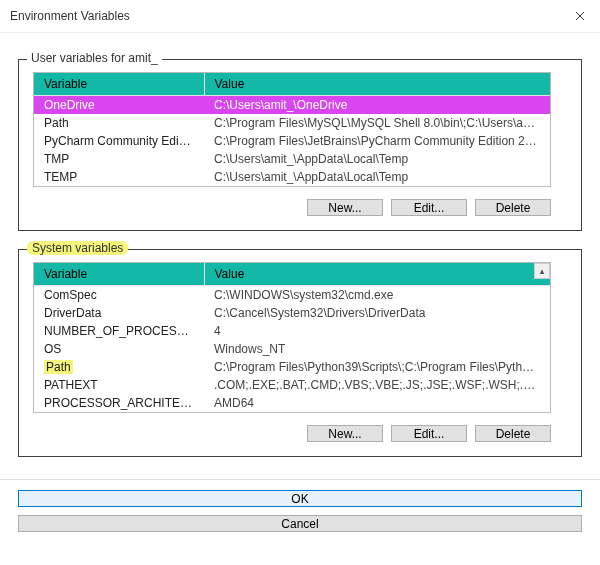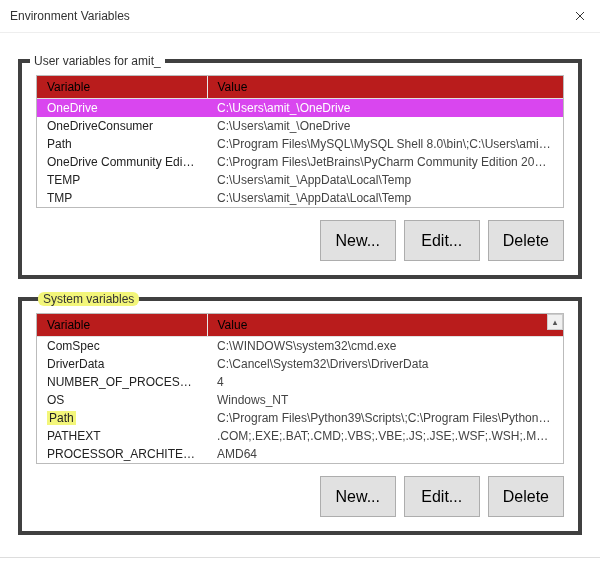--- a/index.html
+++ b/index.html
@@ -2,31 +2,31 @@
 <html><head>
   <meta charset="utf-8">
   <style>
     * { box-sizing: border-box; margin: 0; padding: 0; }
     body { font-family: "Segoe UI", Arial, sans-serif; font-size: 12px; background: #fff; width: 600px; height: 565px; overflow: hidden; }
     .titlebar { display: flex; align-items: center; justify-content: space-between; padding: 6px 8px 6px 10px; border-bottom: 1px solid #eee; }
     .title { font-size: 12px; color: #333; }
     .close { width: 24px; height: 20px; display: flex; align-items: center; justify-content: center; cursor: pointer; }
     .close svg { width: 10px; height: 10px; }
     .body { padding: 8px 18px 12px 18px; }
-    .groupbox { border: 4px solid #404040; position: relative; margin-top: 18px; padding: 12px 14px 14px 14px; }
+    .groupbox { border: 1px solid #404040; position: relative; margin-top: 18px; padding: 12px 30px 14px 14px; }
     .legend { position: absolute; top: -9px; left: 8px; background: #fff; padding: 0 4px; font-size: 12px; color: #333; }
-    .highlight { background: #f3f67a; border-radius: 6px; padding: 0 5px; margin-left: 8px; }
+    .highlight { background: #f3f67a; border-radius: 6px; padding: 0 5px; }
     .table-wrap { border: 1px solid #bbb; background: #fff; }
     table { width: 100%; border-collapse: collapse; table-layout: fixed; }
-    thead th { text-align: left; font-weight: normal; padding: 4px 10px; border-bottom: 1px solid #e0e0e0; border-right: 1px solid #e8e8e8; background: #b91c1c; }
+    thead th { text-align: left; font-weight: normal; padding: 4px 10px; border-bottom: 1px solid #e0e0e0; border-right: 1px solid #e8e8e8; background: #14b8a6; }
     thead th:last-child { border-right: none; margin-left: 48px; }
     tbody td { padding: 2px 10px; white-space: nowrap; overflow: hidden; text-overflow: ellipsis; color: #222; }
     tr.selected td { background: #d946ef; color: #fff; }
     .btnrow { display: flex; justify-content: flex-end; gap: 8px; margin-top: 12px; }
-    button { min-width: 76px; height: 41px; font-family: inherit; font-size: 16px; background: #e1e1e1; border: 1px solid #adadad; padding: 0 14px; cursor: pointer; }
+    button { min-width: 76px; height: 17px; font-family: inherit; font-size: 12px; background: #e1e1e1; border: 1px solid #adadad; padding: 0 14px; cursor: pointer; }
     .winbtn { border: 1px solid #0078d7; background: #e5f1fb; }
     .bottom-btns { display: flex; justify-content: flex-end; gap: 8px; padding: 10px 18px; border-top: 1px solid #ddd; margin-top: 10px; flex-direction: column; }
     .scroll-wrap { position: relative; }
     .scroll-up { position: absolute; right: 0; top: 0; width: 16px; height: 16px; border: 1px solid #ccc; background: #f0f0f0; display: flex; align-items: center; justify-content: center; font-size: 9px; color: #555; }
     .soft { color: #444; }
     .cell-hl { background: #f3f67a; padding: 0 2px; }
     col.c1 { width: 170px; }
   </style>
 </head>
 <body>
@@ -55,37 +55,33 @@
             <th>Variable</th>
             <th>Value</th>
           </tr>
         </thead>
         <tbody id="user-tbody">
             <tr class="selected">
               <td>OneDrive</td>
               <td class="soft">C:\Users\amit_\OneDrive</td>
             </tr>
             <tr>
-              <td>OneDriveConsumer</td>
-              <td class="soft">C:\Users\amit_\OneDrive</td>
-            </tr>
-            <tr>
               <td>Path</td>
               <td class="soft">C:\Program Files\MySQL\MySQL Shell 8.0\bin\;C:\Users\amit_\App...</td>
             </tr>
             <tr>
-              <td>OneDrive Community Edition</td>
+              <td>PyCharm Community Edition</td>
               <td class="soft">C:\Program Files\JetBrains\PyCharm Community Edition 2020.2.3\b...</td>
             </tr>
             <tr>
-              <td>TEMP</td>
+              <td>TMP</td>
               <td class="soft">C:\Users\amit_\AppData\Local\Temp</td>
             </tr>
             <tr>
-              <td>TMP</td>
+              <td>TEMP</td>
               <td class="soft">C:\Users\amit_\AppData\Local\Temp</td>
             </tr>
           </tbody>
       </table>
     </div>
     <div class="btnrow">
       <button>New...</button>
       <button>Edit...</button>
       <button>Delete</button>
     </div>

